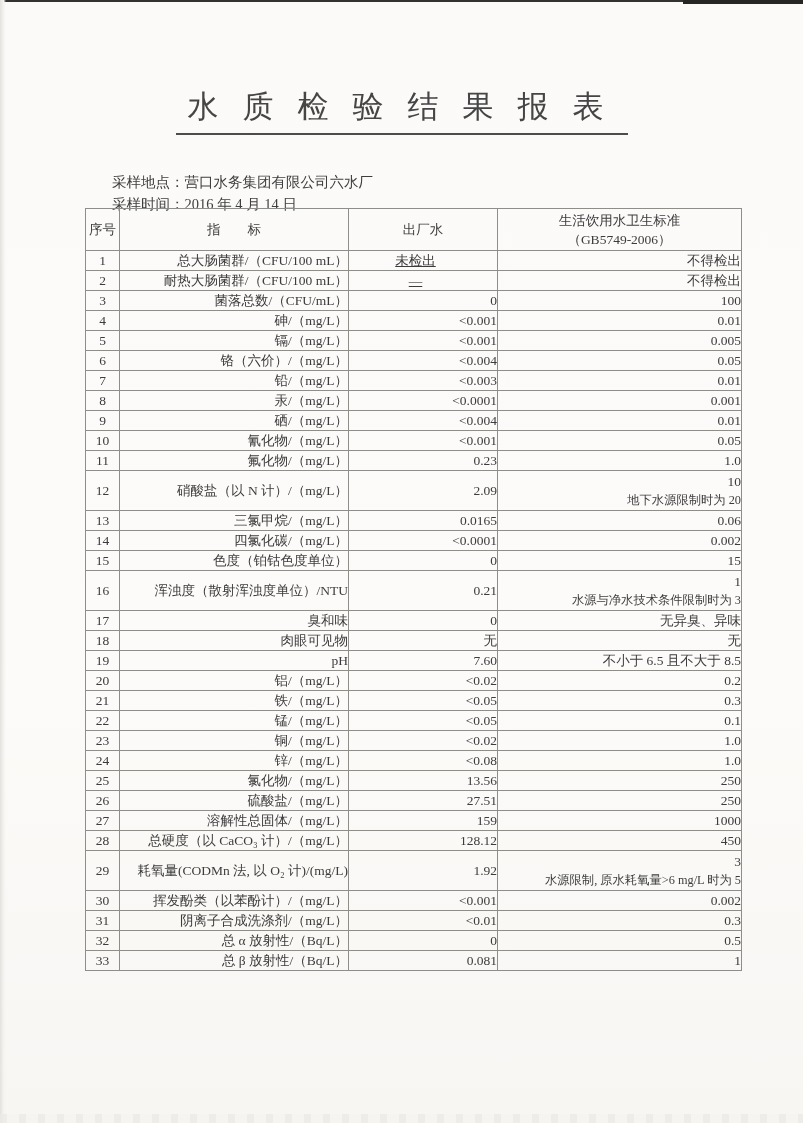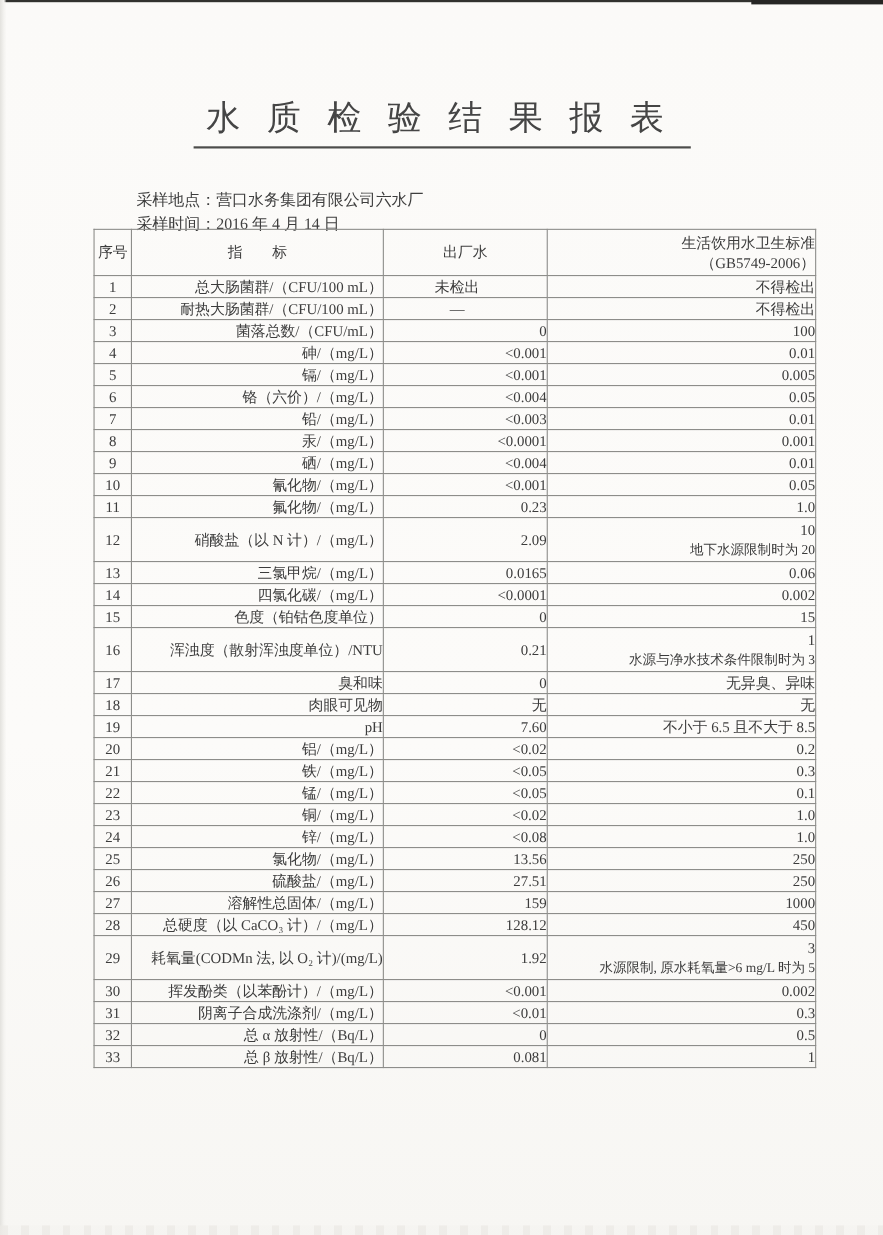--- a/index.html
+++ b/index.html
@@ -25,47 +25,47 @@
   .title {
     display: inline-block;
     font-size: 31px;
     letter-spacing: 24px;
     white-space: nowrap;
     color: #454545;
     padding: 0 0 5px 12px;
     border-bottom: 2px solid #4c4c4a;
   }
   
-  .sampling { position: absolute; left: 124px; top: 172px; font-size: 14.5px; line-height: 21.5px; color: #3e3e3e; }
+  .sampling { position: absolute; left: 112px; top: 172px; font-size: 14.5px; line-height: 21.5px; color: #3e3e3e; }
   
   table.report {
     position: absolute; left: 85px; top: 208px;
     width: 656px;
     border-collapse: collapse;
     table-layout: fixed;
     font-size: 13.5px;
     color: #3c3c3c;
   }
   table.report th, table.report td {
     border: 1px solid #8d8d8a;
     padding: 0;
     font-weight: normal;
     overflow: hidden;
   }
   thead tr { height: 42px; }
   .h-no, .h-out { text-align: center; }
   .h-ind { text-align: center; white-space: pre; }
   .h-std { text-align: center; }
-  .h-std div { line-height: 19px; text-align: right; }
+  .h-std div { line-height: 19px; }
   tbody tr { height: 20px; }
   tbody tr.tall { height: 40px; }
   td.no  { text-align: center; }
   td.ind { text-align: right; padding-left: 5px; white-space: nowrap; }
   td.val { text-align: right; padding-right: 10px; white-space: nowrap; }
-  td.val.center { text-align: center; padding-right: 15px; }
+  td.val.center { text-align: center; padding-right: 15px; text-decoration: underline; }
   td.std { text-align: right; padding-right: 7px; vertical-align: middle; }
   td.std .std-line { line-height: 19px; white-space: nowrap; }
   td.std .std-line + .std-line { font-size: 12.3px; }
 </style>
 </head>
 <body>
 
 <div class="page">
 
   <div class="scan-top-edge"></div>

